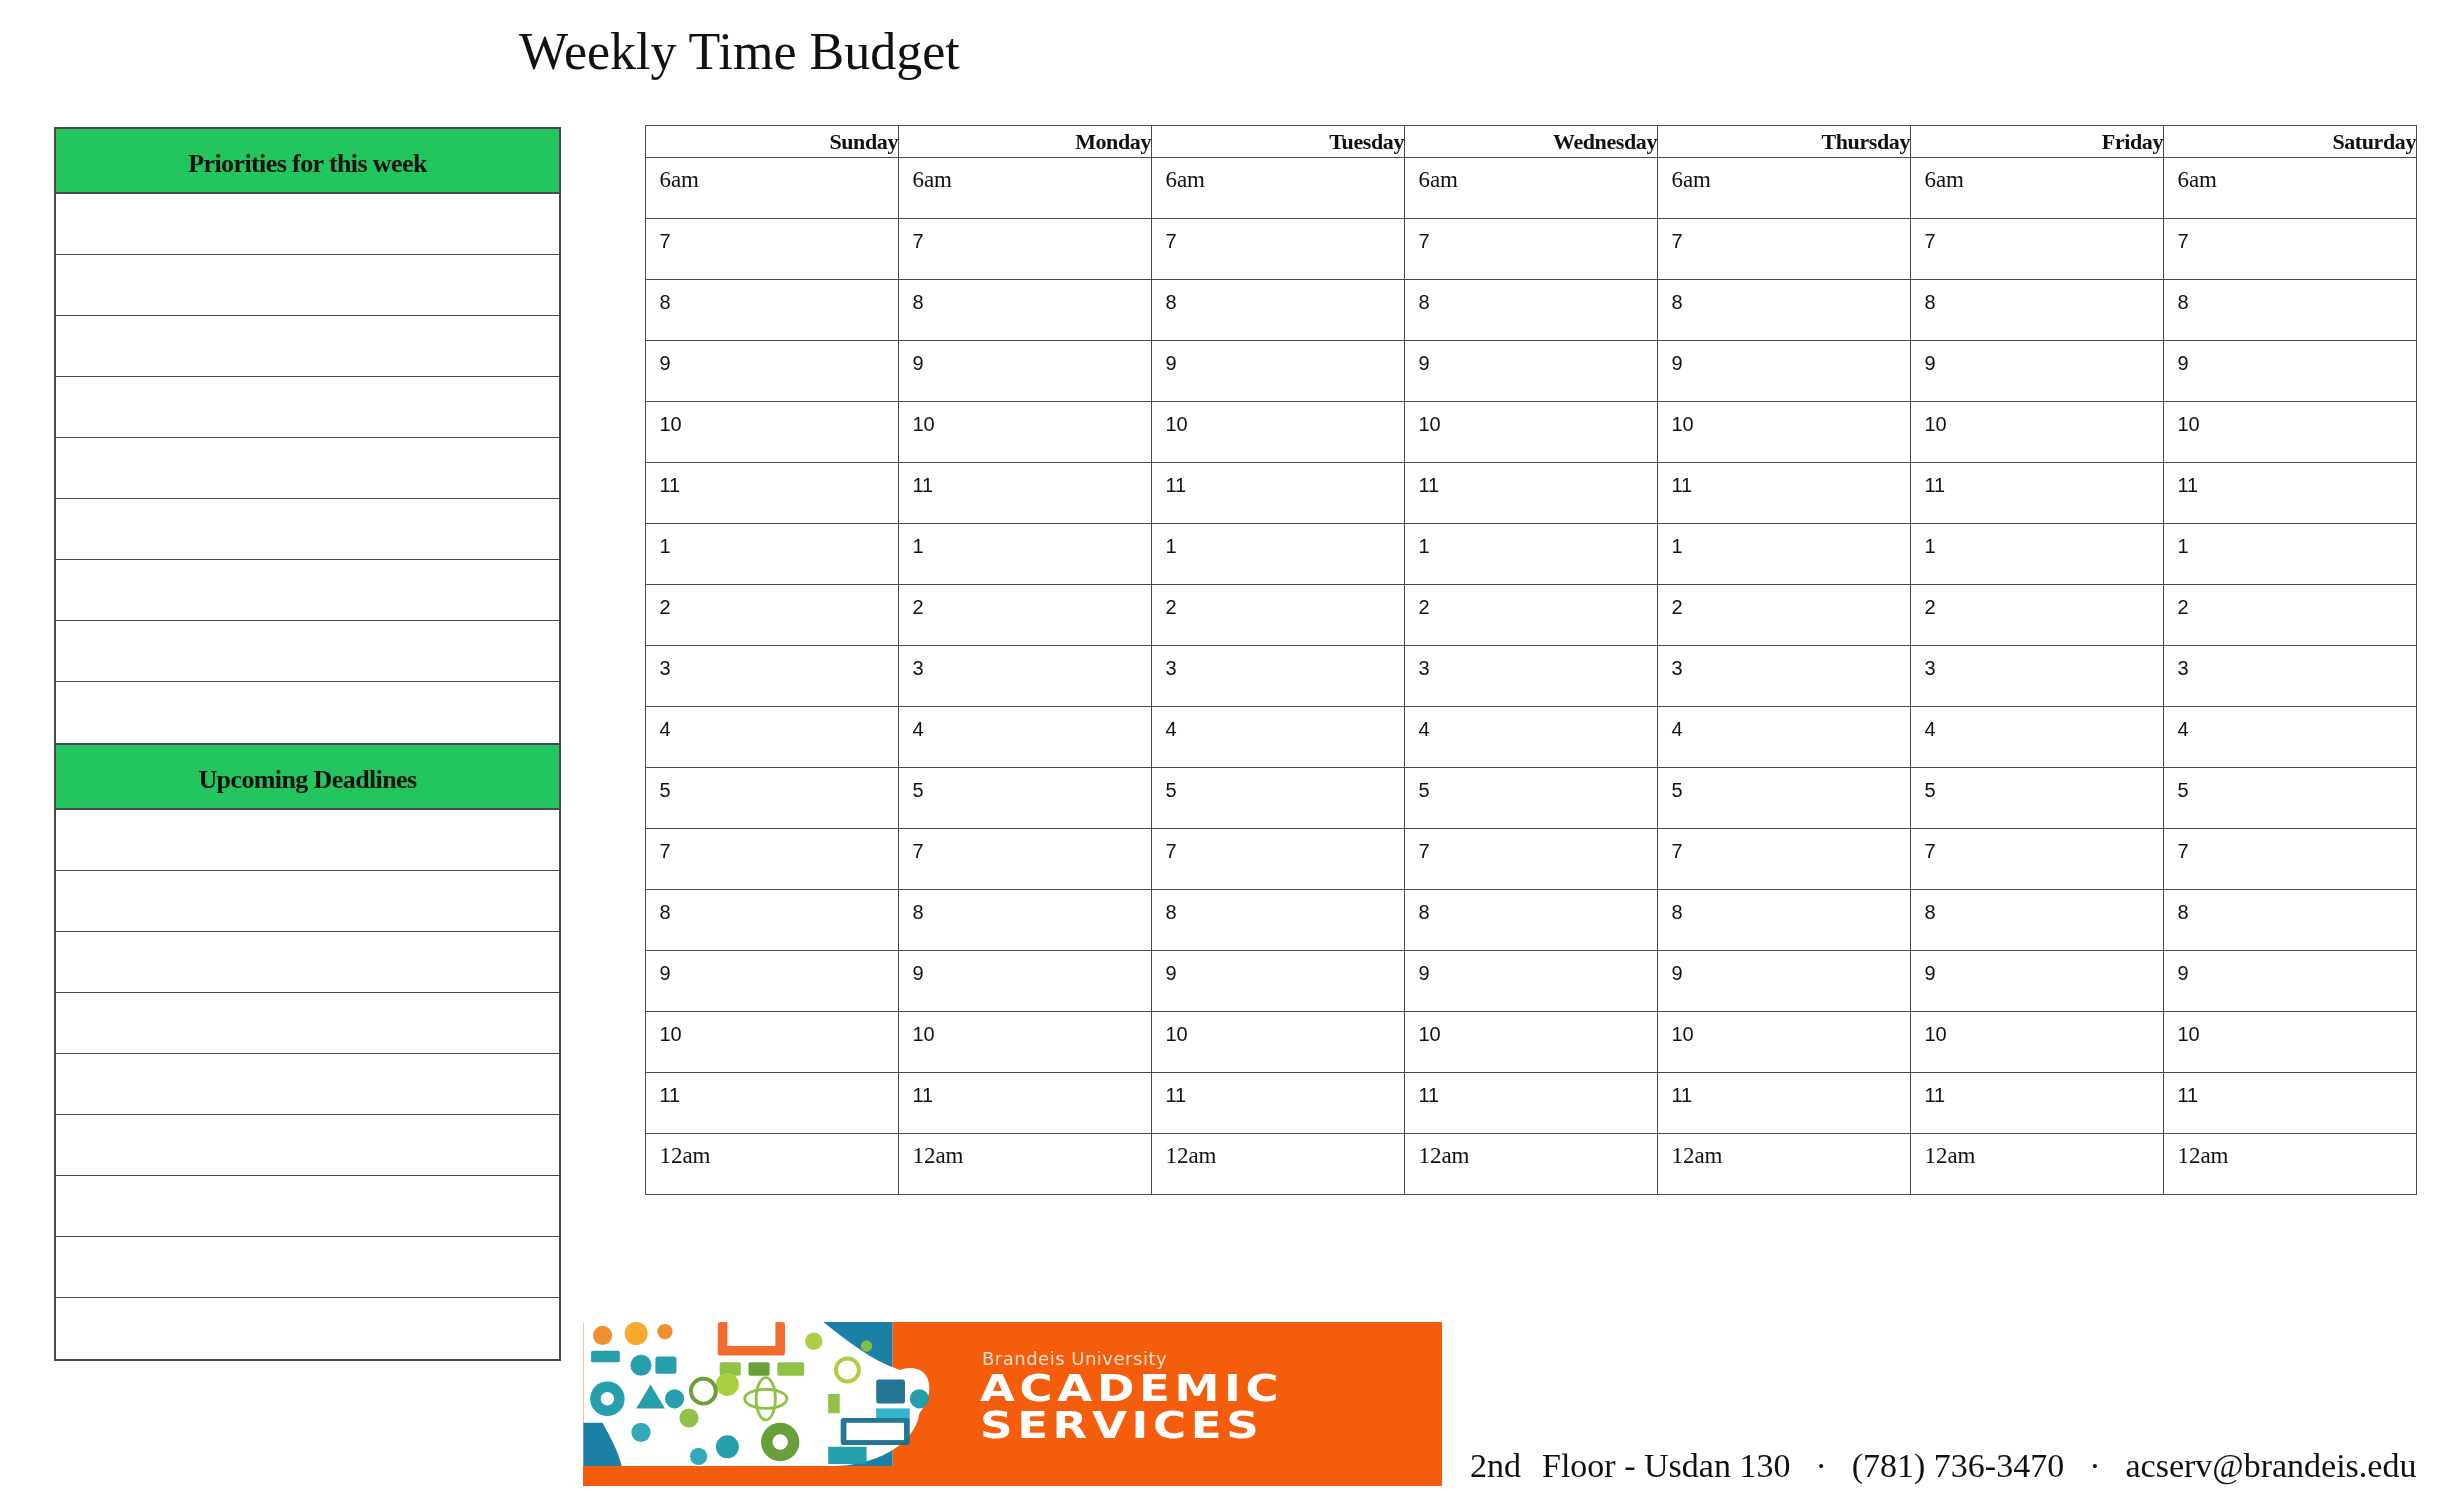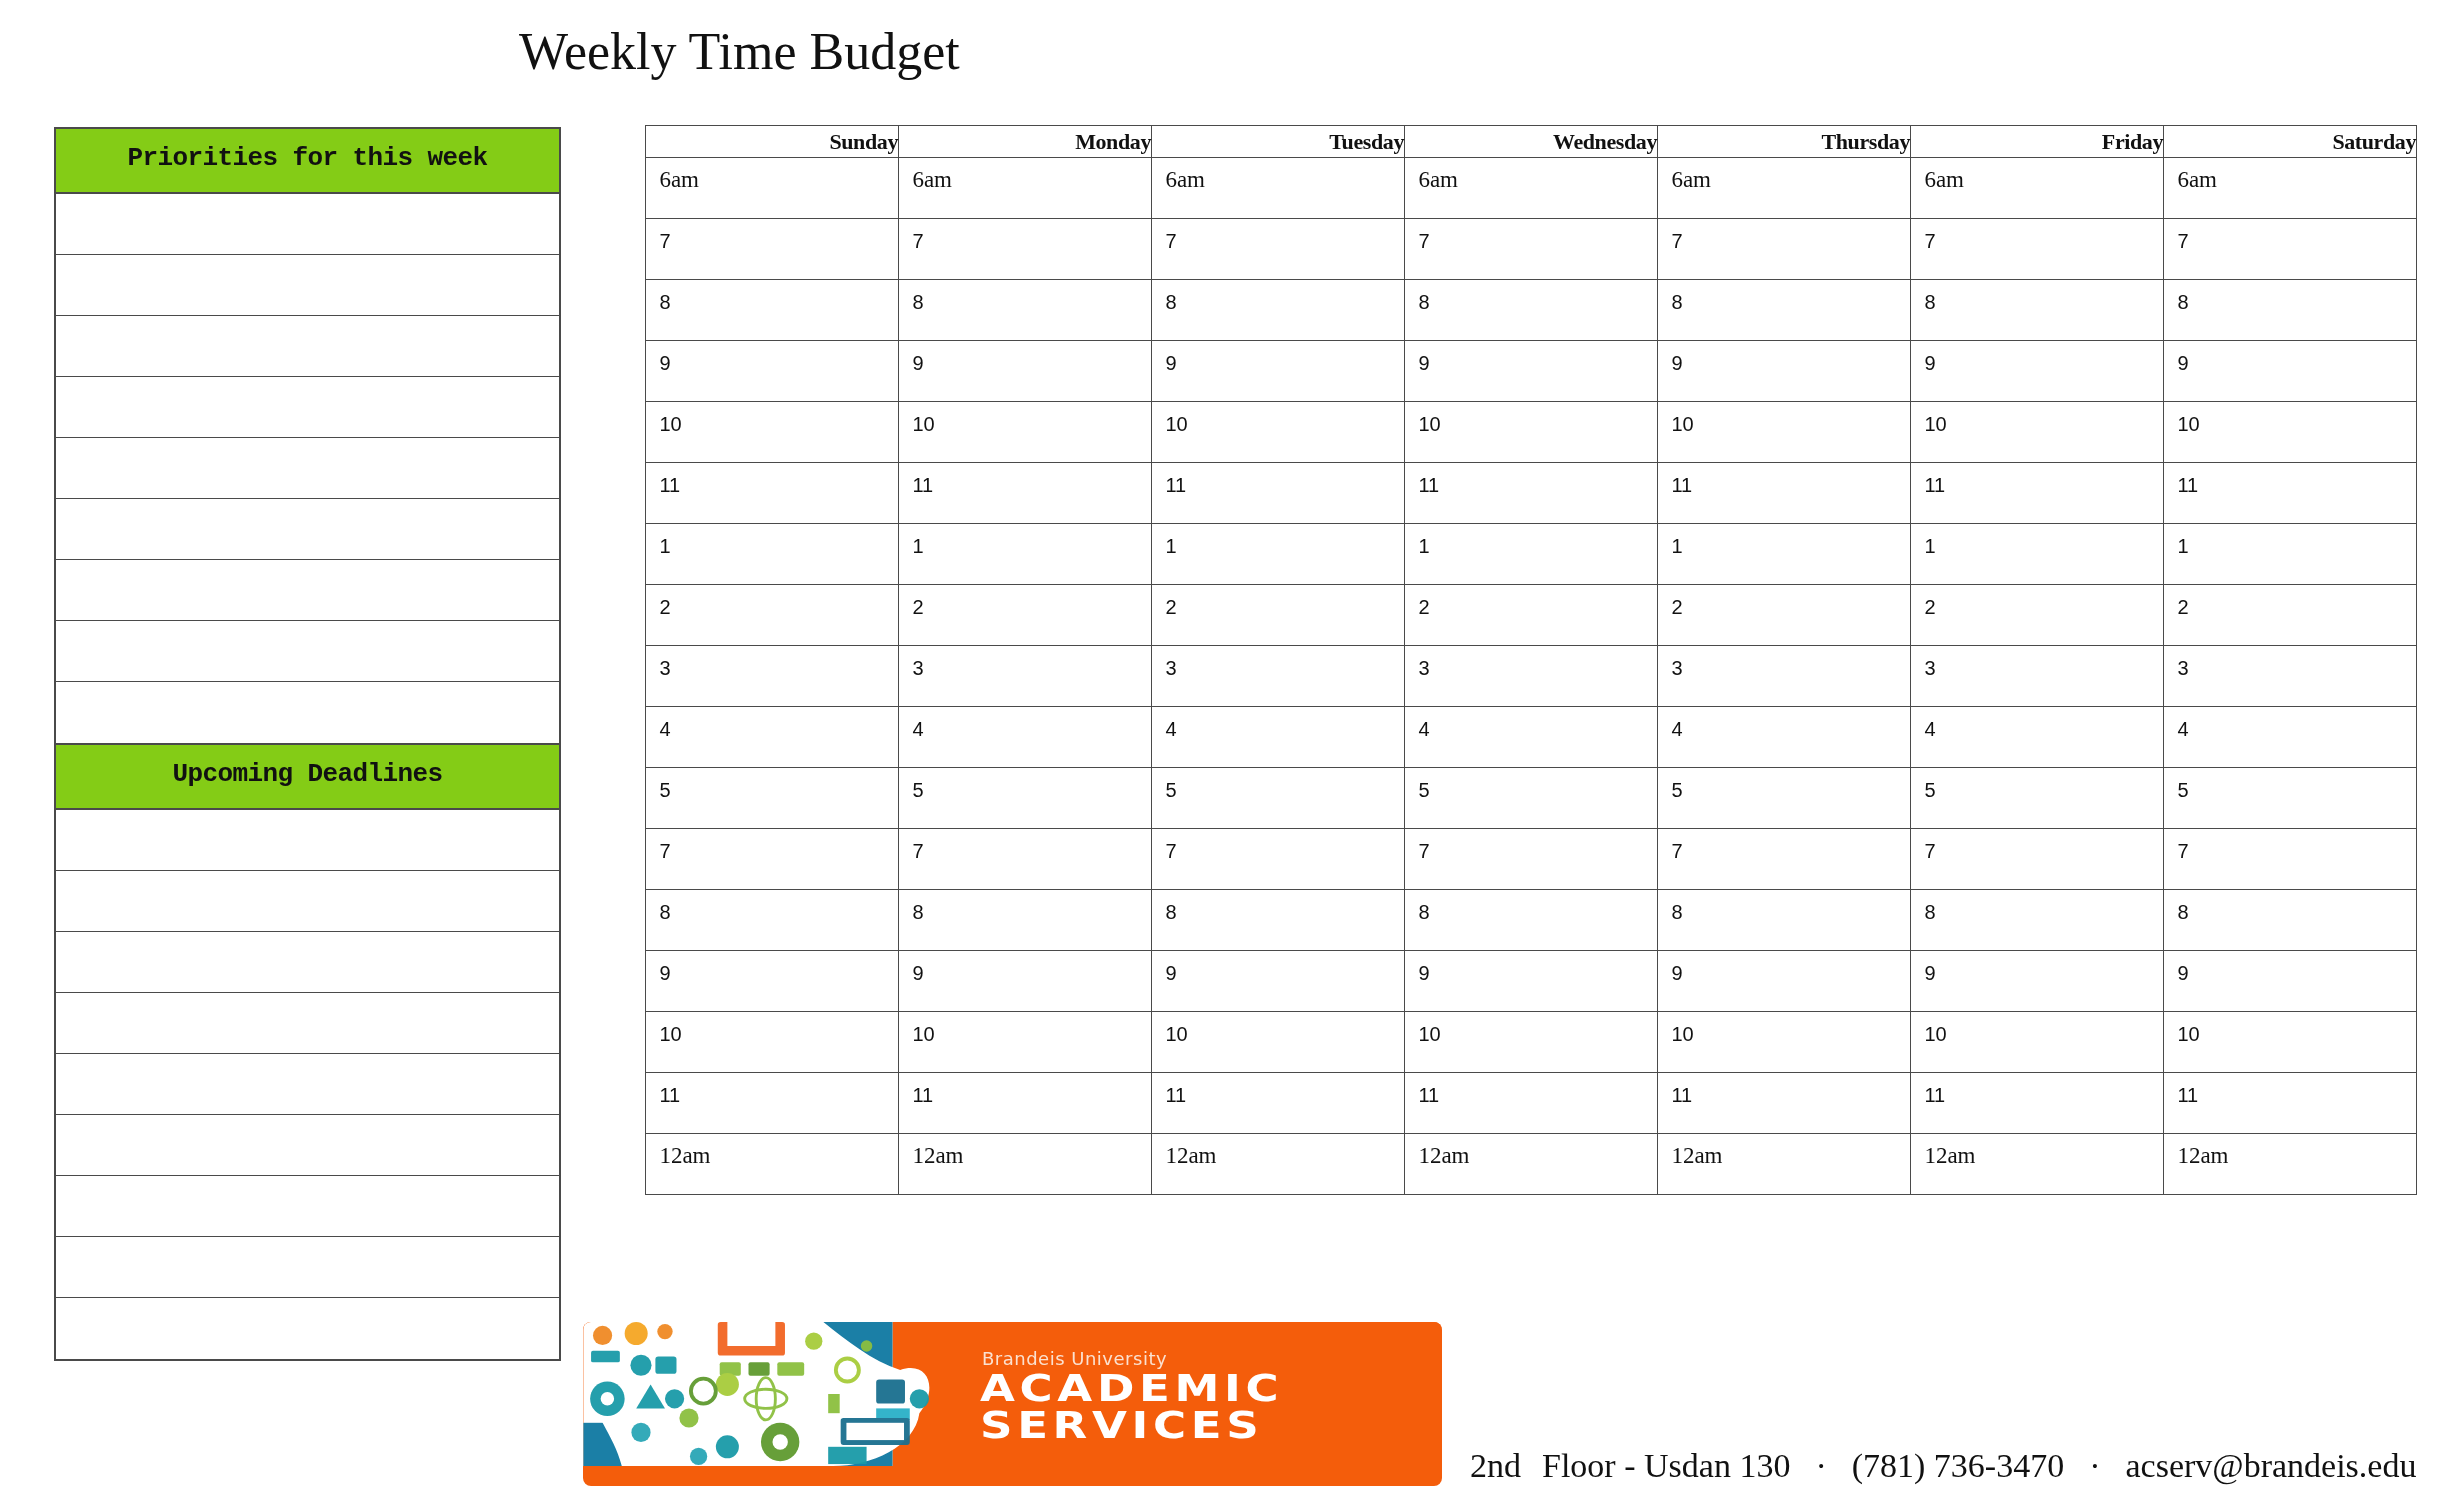--- a/index.html
+++ b/index.html
@@ -5,45 +5,45 @@
   html, body { margin: 0; padding: 0; background: #ffffff; }
   body { width: 2459px; height: 1493px; position: relative; overflow: hidden; color: #111; }
   .title {
     position: absolute; left: 519px; top: 13.4px;
     font-family: "Liberation Serif", "DejaVu Serif", serif;
     font-size: 52px; line-height: 77px; color: #111; white-space: nowrap;
   }
   
   .side { position: absolute; left: 54px; top: 127px; width: 507px; border-left: 2.9px solid #4a4a4a; border-right: 2.9px solid #4a4a4a; border-bottom: 2.9px solid #4a4a4a; box-sizing: border-box; }
   .side-head {
-    height: 67px; background: #84cc16; border-top: 2.9px solid #4a4a4a; border-bottom: 2.9px solid #4a4a4a;
+    height: 67px; background: #22c55e; border-top: 2.9px solid #4a4a4a; border-bottom: 2.9px solid #4a4a4a;
     box-sizing: border-box; text-align: center;
-    font-family: Liberation Mono, monospace; font-weight: bold; font-size: 26px;
-    letter-spacing: -0.6px; padding-top: 14px; color: #111;
+    font-family: Liberation Serif, serif; font-weight: bold; font-size: 26px;
+    letter-spacing: -0.6px; padding-top: 20px; color: #111;
   }
   .side-row { height: 61px; border-bottom: 1.9px solid #4a4a4a; box-sizing: border-box; }
   .side-row.last-in-group { border-bottom: none; }
   .side-row.last { border-bottom: none; }
 
   
   .cal { position: absolute; left: 645px; top: 125px; width: 1772px; border-collapse: collapse; table-layout: fixed; }
   .cal th, .cal td { border: 1.9px solid #4a4a4a; padding: 0; }
   .cal th {
     height: 31px; font-family: Liberation Serif, serif; font-weight: bold;
     font-size: 22px; letter-spacing: -0.4px; text-align: right; vertical-align: middle; color: #111; line-height: 27px;
   }
   .cal td { height: 61px; vertical-align: top; box-sizing: border-box; }
   .slot {
     display: block; padding: 8.6px 0 0 13.4px; font-size: 21px; line-height: 25px; color: #111; white-space: nowrap;
   }
   .slot.serif { font-family: "Liberation Serif", "DejaVu Serif", serif; font-size: 23px; }
   .slot.sans { font-family: "Liberation Sans", "DejaVu Sans", sans-serif; font-size: 20px; padding-top: 9.6px; }
 
   
-  .banner { position: absolute; left: 583px; top: 1322px; width: 859px; height: 164px; overflow: hidden; background: #f45d0b; border-radius: 8px; }
+  .banner { position: absolute; left: 583px; top: 1322px; width: 859px; height: 164px; overflow: hidden; background: #f45d0b; }
   .banner svg { position: absolute; left: 0; top: 0; }
   .banner-uni {
     position: absolute; left: 399px; top: 26px; color: #fbe1d0; font-size: 18px;
     font-family: "DejaVu Sans", "Liberation Sans", sans-serif; letter-spacing: 0.5px; white-space: nowrap;
   }
   .banner-name {
     position: absolute; left: 397px; font-family: "DejaVu Sans", "Liberation Sans", sans-serif; font-weight: bold;
     font-size: 37px; line-height: 38px; color: #ffffff; letter-spacing: 3.8px; white-space: nowrap;
     transform: scaleX(1.22); transform-origin: left center;
   }

